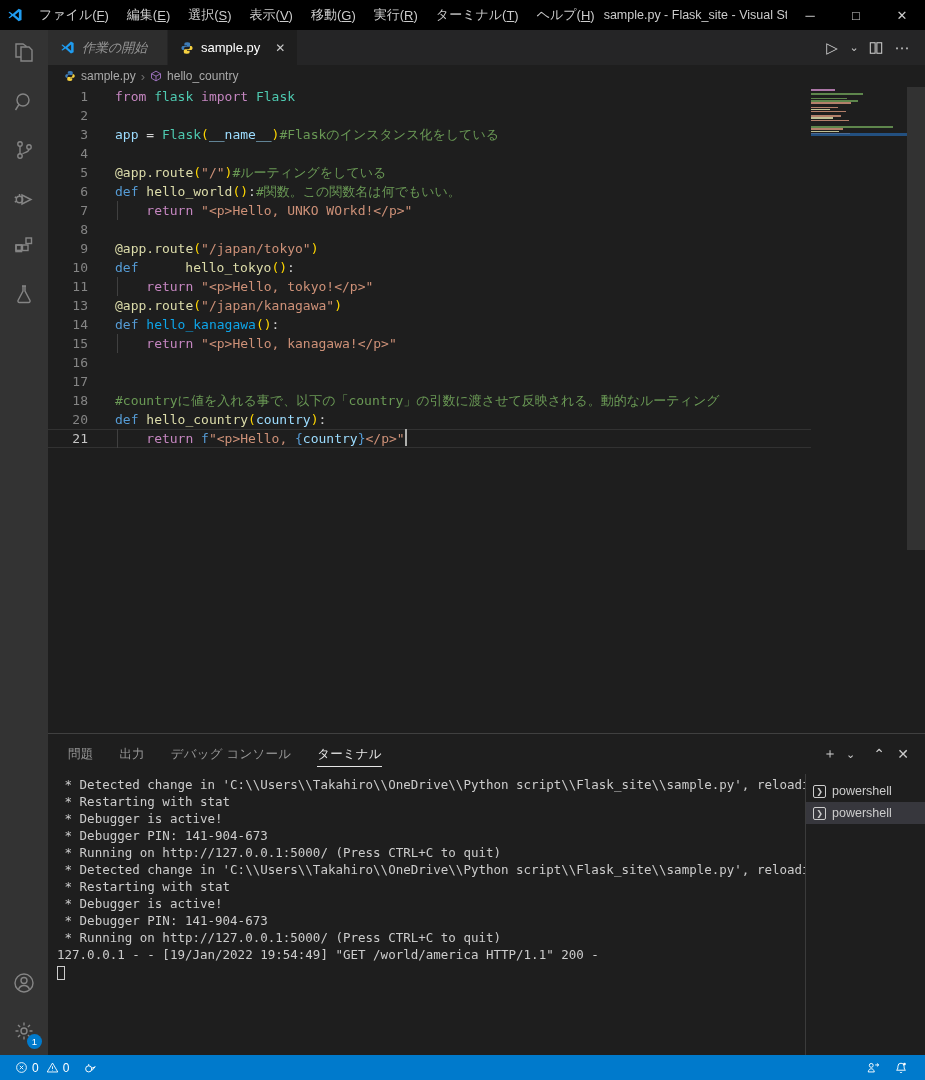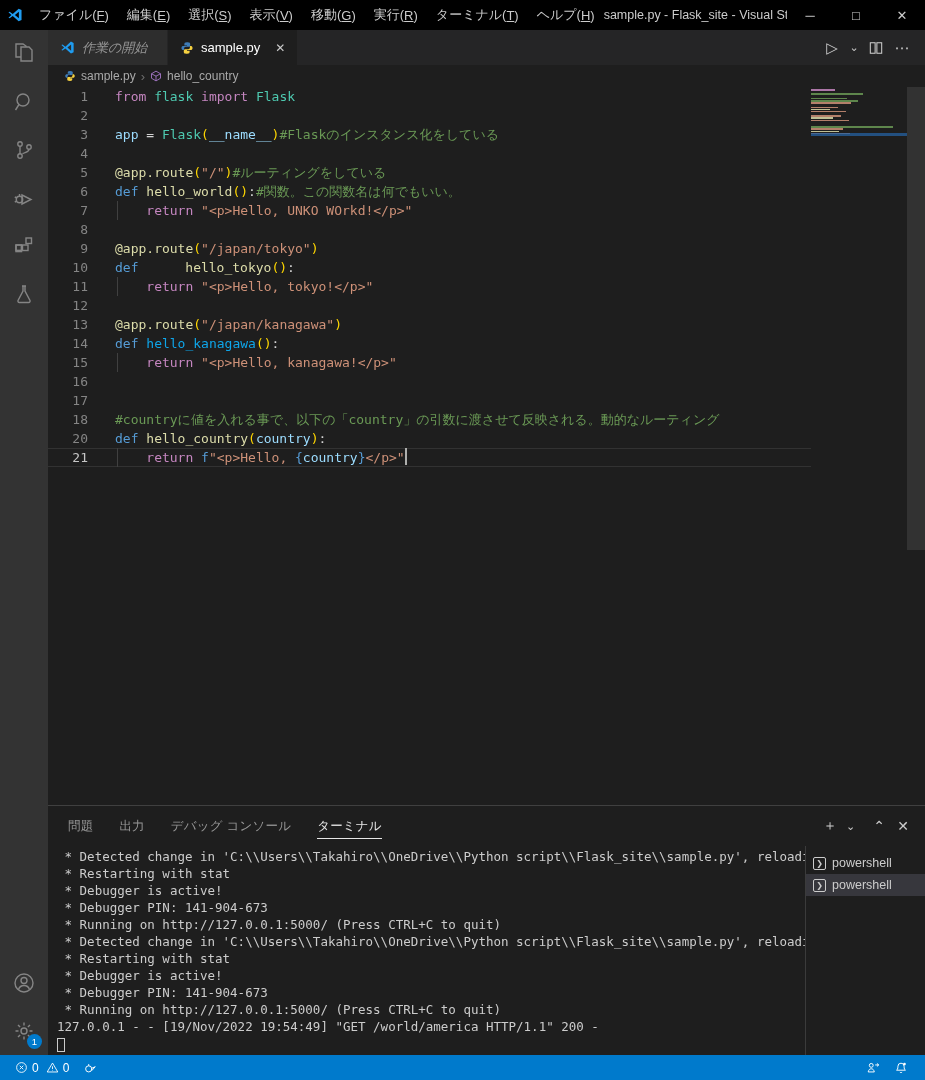--- a/index.html
+++ b/index.html
@@ -52,21 +52,21 @@
   .lt { margin-left:27px; position:relative; }
   .lt.guided::before { content:''; position:absolute; left:2px; top:0; bottom:0; width:1px; background:#404040; }
   .cursor { display:inline-block; width:2px; height:17px; background:#aeafad; vertical-align:text-bottom; }
 
   .minimap { position:absolute; top:2px; right:18px; width:96px; }
   .mm-line { height:1.6px; margin-bottom:0.6px; opacity:0.85; }
   .mm-highlight { position:absolute; left:0; right:0; background:rgba(38,98,161,0.75); }
   .editor-scrollbar { position:absolute; top:0; right:0; width:18px; height:463px; background:rgba(121,121,121,0.22); }
 
   
-  .panel { height:250px; border-top:1px solid rgba(128,128,128,0.35); display:flex; flex-direction:column; background:#1e1e1e; flex:0 0 auto; }
+  .panel { height:322px; border-top:1px solid rgba(128,128,128,0.35); display:flex; flex-direction:column; background:#1e1e1e; flex:0 0 auto; }
   .panel-header { height:40px; display:flex; align-items:center; padding:0 12px 0 20px; flex:0 0 auto; }
   .panel-tabs { display:flex; gap:26px; font-size:12.5px; }
   .panel-tab { color:#969696; padding:4px 0 3px 0; letter-spacing:0.2px; }
   .panel-tab.active { color:#e7e7e7; border-bottom:1px solid #e7e7e7; }
   .panel-actions { margin-left:auto; display:flex; align-items:center; gap:4px; color:#cccccc; }
   .pact { width:20px; height:20px; display:flex; align-items:center; justify-content:center; font-size:14px; }
   .pact.small { width:13px; font-size:11px; }
 
   .panel-body { flex:1; display:flex; min-height:0; }
   .terminal { flex:1; padding:2px 0 0 9px; font-family:"DejaVu Sans Mono", monospace; font-size:12.5px; color:#cccccc; overflow:hidden; }
@@ -227,21 +227,20 @@
             <div class="code-row"><span class="ln">2</span><span class="lt"></span></div>
             <div class="code-row"><span class="ln">3</span><span class="lt"><span style="color: rgb(156, 220, 254);">app</span><span style="color: rgb(212, 212, 212);"> = </span><span style="color: rgb(78, 201, 176);">Flask</span><span style="color: rgb(255, 215, 0);">(</span><span style="color: rgb(156, 220, 254);">__name__</span><span style="color: rgb(255, 215, 0);">)</span><span style="color: rgb(106, 153, 85);">#Flaskのインスタンス化をしている</span></span></div>
             <div class="code-row"><span class="ln">4</span><span class="lt"></span></div>
             <div class="code-row"><span class="ln">5</span><span class="lt"><span style="color: rgb(220, 220, 170);">@app.route</span><span style="color: rgb(255, 215, 0);">(</span><span style="color: rgb(206, 145, 120);">"/"</span><span style="color: rgb(255, 215, 0);">)</span><span style="color: rgb(106, 153, 85);">#ルーティングをしている</span></span></div>
             <div class="code-row"><span class="ln">6</span><span class="lt"><span style="color: rgb(86, 156, 214);">def </span><span style="color: rgb(220, 220, 170);">hello_world</span><span style="color: rgb(255, 215, 0);">()</span><span style="color: rgb(212, 212, 212);">:</span><span style="color: rgb(106, 153, 85);">#関数。この関数名は何でもいい。</span></span></div>
             <div class="code-row"><span class="ln">7</span><span class="lt guided"><span style="color: rgb(212, 212, 212);">    </span><span style="color: rgb(197, 134, 192);">return </span><span style="color: rgb(206, 145, 120);">"&lt;p&gt;Hello, UNKO WOrkd!&lt;/p&gt;"</span></span></div>
             <div class="code-row"><span class="ln">8</span><span class="lt"></span></div>
             <div class="code-row"><span class="ln">9</span><span class="lt"><span style="color: rgb(220, 220, 170);">@app.route</span><span style="color: rgb(255, 215, 0);">(</span><span style="color: rgb(206, 145, 120);">"/japan/tokyo"</span><span style="color: rgb(255, 215, 0);">)</span></span></div>
             <div class="code-row"><span class="ln">10</span><span class="lt"><span style="color: rgb(86, 156, 214);">def </span><span style="color: rgb(220, 220, 170); margin-left: 39px;">hello_tokyo</span><span style="color: rgb(255, 215, 0);">()</span><span style="color: rgb(212, 212, 212);">:</span></span></div>
             <div class="code-row"><span class="ln">11</span><span class="lt guided"><span style="color: rgb(212, 212, 212);">    </span><span style="color: rgb(197, 134, 192);">return </span><span style="color: rgb(206, 145, 120);">"&lt;p&gt;Hello, tokyo!&lt;/p&gt;"</span></span></div>
-            <div class="code-row"><span class="ln">12</span><span class="lt"></span></div>
             <div class="code-row"><span class="ln">13</span><span class="lt"><span style="color: rgb(220, 220, 170);">@app.route</span><span style="color: rgb(255, 215, 0);">(</span><span style="color: rgb(206, 145, 120);">"/japan/kanagawa"</span><span style="color: rgb(255, 215, 0);">)</span></span></div>
             <div class="code-row"><span class="ln">14</span><span class="lt"><span style="color: rgb(86, 156, 214);">def </span><span style="color: #0ea5e9;">hello_kanagawa</span><span style="color: rgb(255, 215, 0);">()</span><span style="color: rgb(212, 212, 212);">:</span></span></div>
             <div class="code-row"><span class="ln">15</span><span class="lt guided"><span style="color: rgb(212, 212, 212);">    </span><span style="color: rgb(197, 134, 192);">return </span><span style="color: rgb(206, 145, 120);">"&lt;p&gt;Hello, kanagawa!&lt;/p&gt;"</span></span></div>
             <div class="code-row"><span class="ln">16</span><span class="lt"></span></div>
             <div class="code-row"><span class="ln">17</span><span class="lt"></span></div>
             <div class="code-row"><span class="ln">18</span><span class="lt"><span style="color: rgb(106, 153, 85);">#countryに値を入れる事で、以下の「country」の引数に渡させて反映される。動的なルーティング</span></span></div>
             <div class="code-row"><span class="ln">20</span><span class="lt"><span style="color: rgb(86, 156, 214);">def </span><span style="color: rgb(220, 220, 170);">hello_country</span><span style="color: rgb(255, 215, 0);">(</span><span style="color: rgb(156, 220, 254);">country</span><span style="color: rgb(255, 215, 0);">)</span><span style="color: rgb(212, 212, 212);">:</span></span></div>
             <div class="code-row current"><span class="ln">21</span><span class="lt guided"><span style="color: rgb(212, 212, 212);">    </span><span style="color: rgb(197, 134, 192);">return </span><span style="color: rgb(86, 156, 214);">f</span><span style="color: rgb(206, 145, 120);">"&lt;p&gt;Hello, </span><span style="color: rgb(86, 156, 214);">{</span><span style="color: rgb(156, 220, 254);">country</span><span style="color: rgb(86, 156, 214);">}</span><span style="color: rgb(206, 145, 120);">&lt;/p&gt;"</span><span class="cursor"></span></span></div>
           </div>
         <div class="minimap">
@@ -291,21 +290,21 @@
               <div class="term-line"> * Detected change in 'C:\\Users\\Takahiro\\OneDrive\\Python script\\Flask_site\\sample.py', reloading</div>
               <div class="term-line"> * Restarting with stat</div>
               <div class="term-line"> * Debugger is active!</div>
               <div class="term-line"> * Debugger PIN: 141-904-673</div>
               <div class="term-line"> * Running on http://127.0.0.1:5000/ (Press CTRL+C to quit)</div>
               <div class="term-line"> * Detected change in 'C:\\Users\\Takahiro\\OneDrive\\Python script\\Flask_site\\sample.py', reloading</div>
               <div class="term-line"> * Restarting with stat</div>
               <div class="term-line"> * Debugger is active!</div>
               <div class="term-line"> * Debugger PIN: 141-904-673</div>
               <div class="term-line"> * Running on http://127.0.0.1:5000/ (Press CTRL+C to quit)</div>
-              <div class="term-line">127.0.0.1 - - [19/Nov/2022 19:54:49] "GET /world/america HTTP/1.1" 200 -</div>
+              <div class="term-line">127.0.0.1 - - [19/Jan/2022 19:54:49] "GET /world/america HTTP/1.1" 200 -</div>
               <div class="term-line"><span class="term-cursor"></span></div>
             </div>
           <div class="terminal-list">
               <div class="tl-item">
                 <span class="tl-icon">❯</span>
                 <span>powershell</span>
               </div>
               <div class="tl-item selected">
                 <span class="tl-icon">❯</span>
                 <span>powershell</span>

